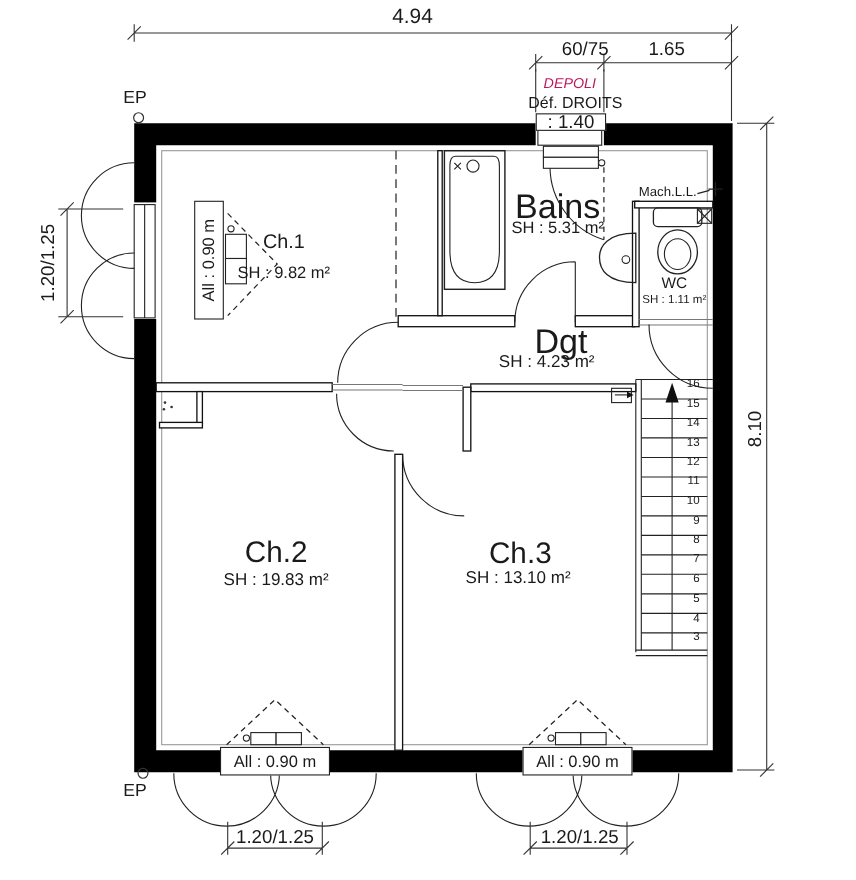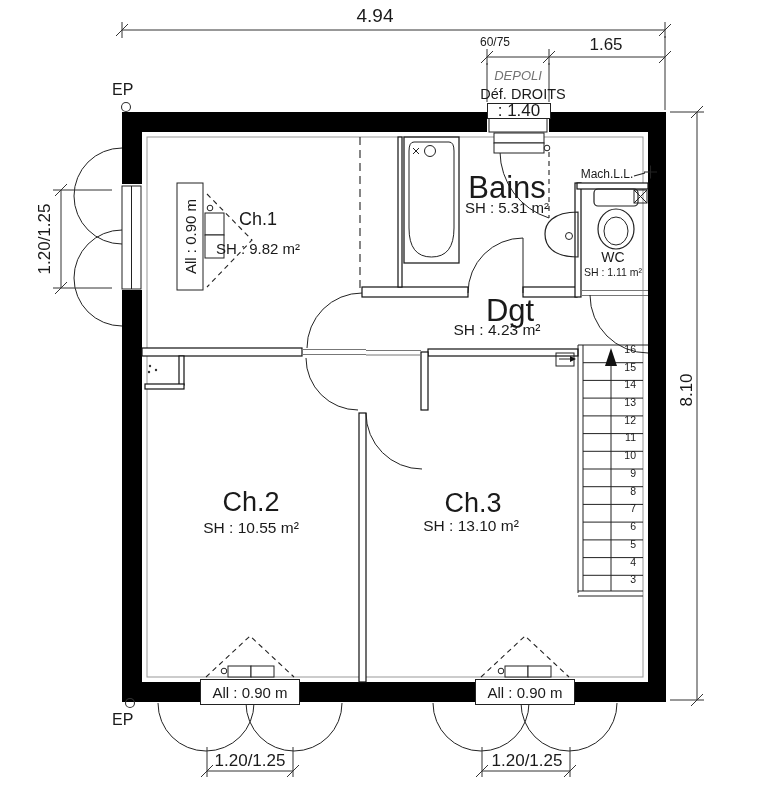--- a/index.html
+++ b/index.html
@@ -150,44 +150,44 @@
       <path d="M207,771 H293 M207,747 V777 M293,747 V777 M201,777 L213,765 M287,777 L299,765"></path>
       <path d="M482,771 H570 M482,747 V777 M570,747 V777 M476,777 L488,765 M564,777 L576,765"></path>
     </g>
     <g stroke="#333" stroke-width="1.1" fill="none">
       <circle cx="126" cy="107" r="4.5"></circle>
       <circle cx="130" cy="703" r="4.5"></circle>
     </g>
   </svg>
 
   <div class="t c" style="left:375px;top:6px;font-size:19px;">4.94</div>
-  <div class="t c" style="left:495px;top:36px;font-size:12px;">60/75</div>
+  <div class="t c" style="left:532px;top:36px;font-size:17px;">60/75</div>
   <div class="t c" style="left:606px;top:36px;font-size:17px;">1.65</div>
-  <div class="t c it" style="left:518px;top:69px;font-size:13px;color:#737373;">DEPOLI</div>
+  <div class="t c it" style="left:518px;top:69px;font-size:13px;color:#be185d;">DEPOLI</div>
   <div class="t c" style="left:523px;top:87px;font-size:14.5px;">Déf. DROITS</div>
   <div class="wbox" style="left:487px;top:103px;width:64px;height:16px;font-size:17px;">: 1.40</div>
 
   <div class="t" style="left:112px;top:82px;font-size:16px;">EP</div>
   <div class="t" style="left:112px;top:712px;font-size:16px;">EP</div>
 
   <div class="wbox wbox-rot" style="left:136px;top:223px;width:108px;height:27px;font-size:15px;">All : 0.90 m</div>
   <div class="t rot" style="left:44px;top:239px;font-size:17px;">1.20/1.25</div>
   <div class="t rot" style="left:686px;top:390px;font-size:17px;">8.10</div>
 
   <div class="t c" style="left:258px;top:210px;font-size:18px;text-align:center;">Ch.1</div>
   <div class="t c" style="left:258px;top:241px;font-size:15px;">SH : 9.82 m²</div>
   <div class="t c" style="left:507px;top:172px;font-size:31px;">Bains</div>
   <div class="t c" style="left:507px;top:200px;font-size:15px;">SH : 5.31 m²</div>
   <div class="t c" style="left:607px;top:168px;font-size:12px;">Mach.L.L.</div>
   <div class="t c" style="left:613px;top:250px;font-size:14px;">WC</div>
   <div class="t c" style="left:613px;top:267px;font-size:10.5px;">SH : 1.11 m²</div>
   <div class="t c" style="left:490px;top:295px;font-size:31px;margin-left:20px;">Dgt</div>
   <div class="t c" style="left:497px;top:322px;font-size:15.5px;">SH : 4.23 m²</div>
   <div class="t c" style="left:251px;top:489px;font-size:27px;">Ch.2</div>
-  <div class="t c" style="left:251px;top:520px;font-size:15.5px;">SH : 10.55 m²</div>
+  <div class="t c" style="left:251px;top:520px;font-size:15.5px;">SH : 19.83 m²</div>
   <div class="t c" style="left:473px;top:490px;font-size:27px;">Ch.3</div>
   <div class="t c" style="left:471px;top:518px;font-size:15.5px;">SH : 13.10 m²</div>
 
   <div class="wbox" style="left:200px;top:679px;width:100px;height:26px;font-size:15px;">All : 0.90 m</div>
   <div class="wbox" style="left:475px;top:679px;width:100px;height:26px;font-size:15px;">All : 0.90 m</div>
   <div class="t c" style="left:250px;top:752px;font-size:17px;">1.20/1.25</div>
   <div class="t c" style="left:527px;top:752px;font-size:17px;">1.20/1.25</div>
 
   <div class="t stepnum" style="top:344px;">16</div>
   <div class="t stepnum" style="top:362px;">15</div>

